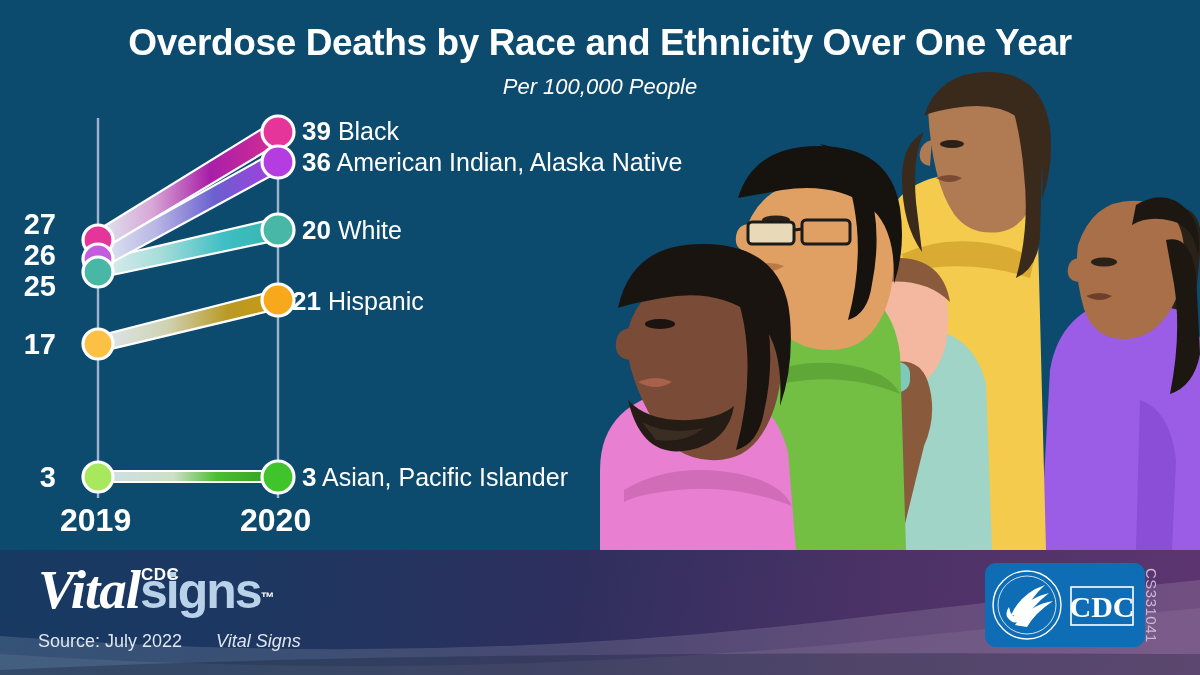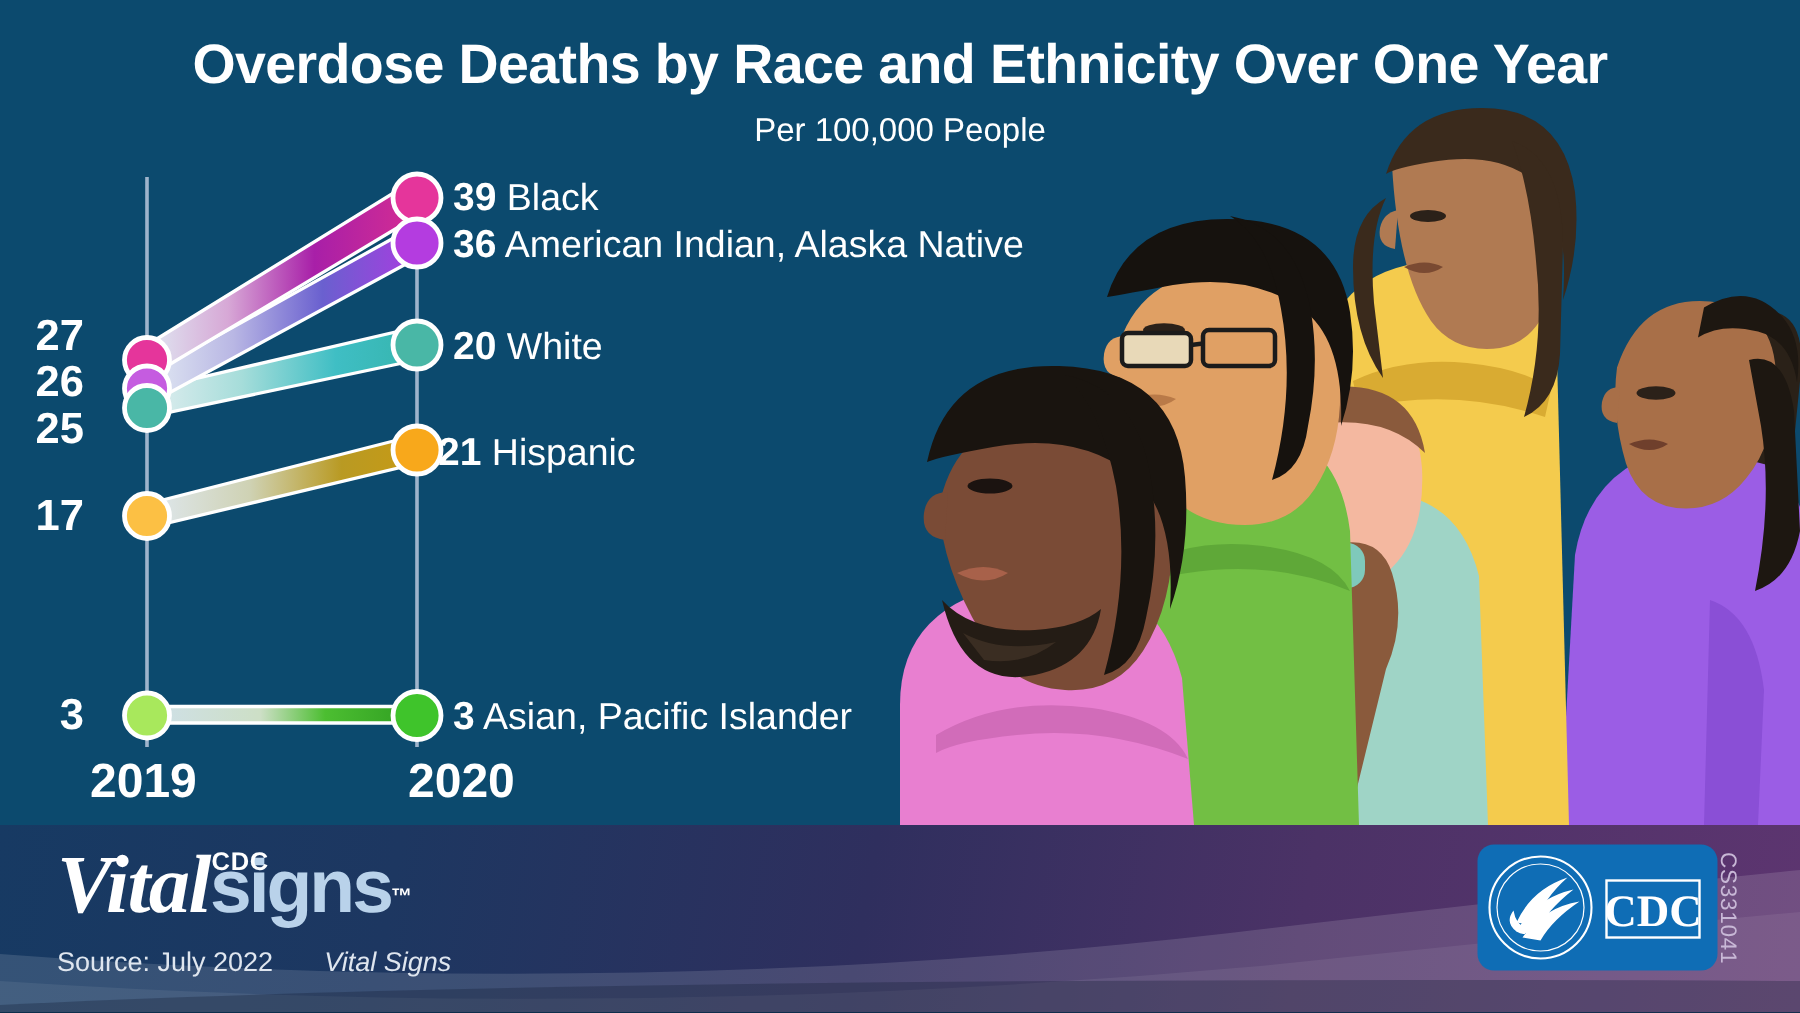--- a/index.html
+++ b/index.html
@@ -7,21 +7,21 @@
   #stage{position:relative;width:1200px;height:675px;overflow:hidden;background:#0c4a6e;}
 
   
   #title{
     position:absolute;left:0;top:22px;width:1200px;text-align:center;
     color:#ffffff;font-size:37px;font-weight:bold;letter-spacing:-0.4px;
     font-family:"Liberation Sans",sans-serif;
   }
   #subtitle{
     position:absolute;left:0;top:74px;width:1200px;text-align:center;
-    color:#ffffff;font-size:22px;font-weight:400;
+    color:#ffffff;font-size:22px;font-style:italic;font-weight:400;
   }
 
   
   #chart{position:absolute;left:0;top:100px;width:640px;height:450px;}
   #chart svg{position:absolute;left:0;top:0;}
 
   .vlabel{
     position:absolute;color:#ffffff;font-size:29px;font-weight:bold;
     text-align:right;line-height:1;
   }
@@ -162,21 +162,21 @@
     <div class="endlabel" style="left:292px;top:188px;">
       <b>21</b>
       <span>Hispanic</span>
     </div>
     <div class="endlabel" style="left:302px;top:364px;">
       <b>3</b>
       <span>Asian, Pacific Islander</span>
     </div>
 
     <div class="yearlabel" style="left:60px;top:404px;">2019</div>
-    <div class="yearlabel" style="left:240px;top:404px;margin-left:32px;">2020</div>
+    <div class="yearlabel" style="left:240px;top:404px;">2020</div>
   </div>
 
   <div id="people">
     <svg width="620" height="480" viewBox="0 0 620 480">
       <defs>
         <clipPath id="clipPeople">
             <rect x="0" y="0" width="620" height="480"></rect>
           </clipPath>
       </defs>
       <g clip-path="url(#clipPeople)">

